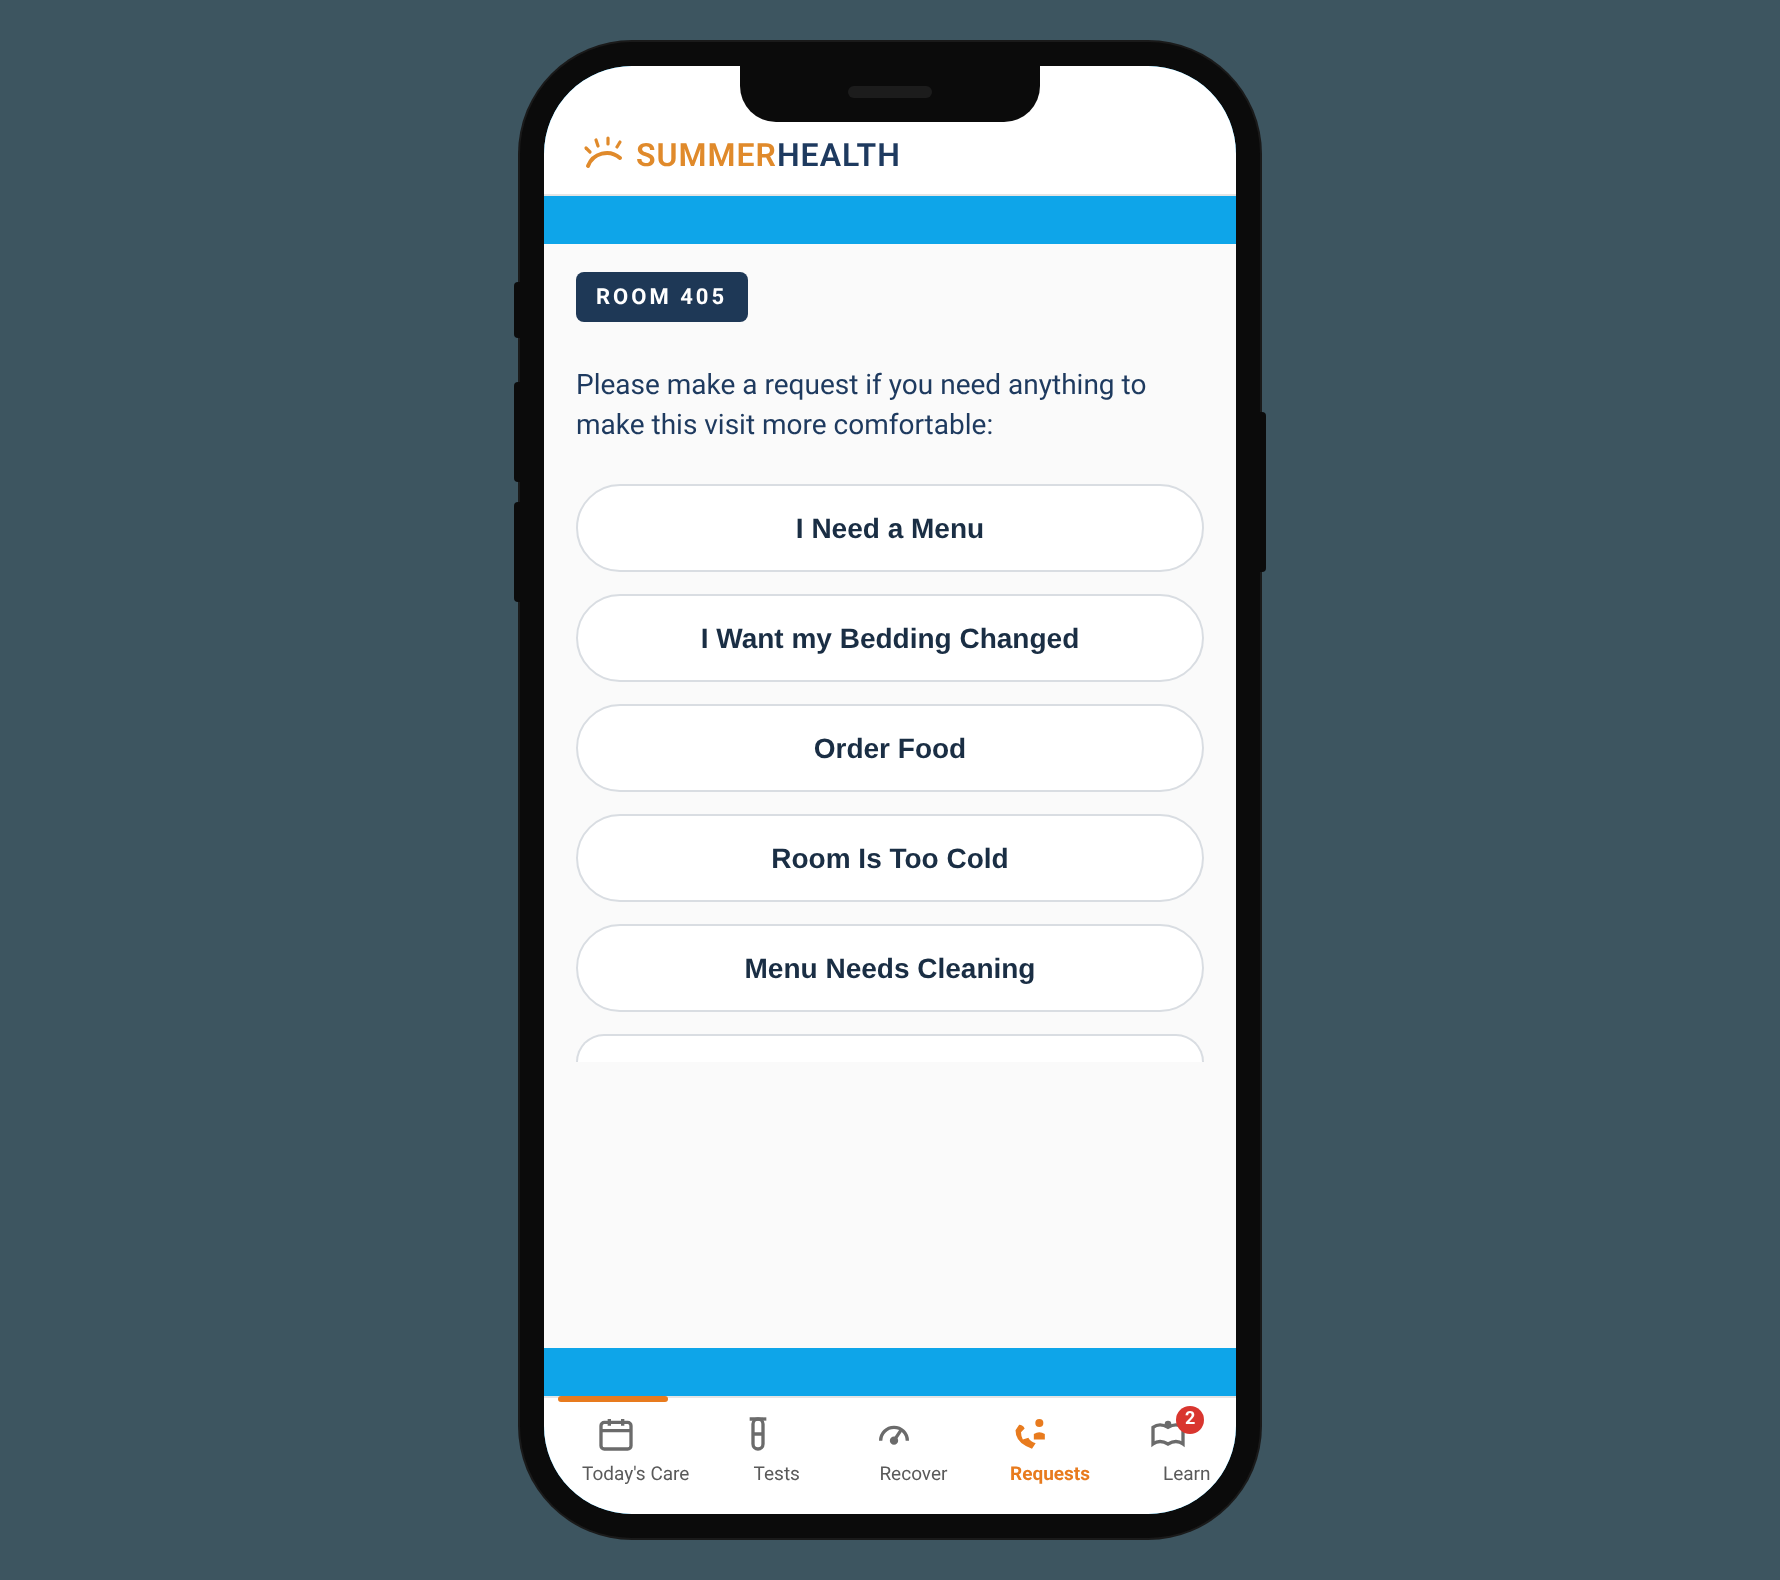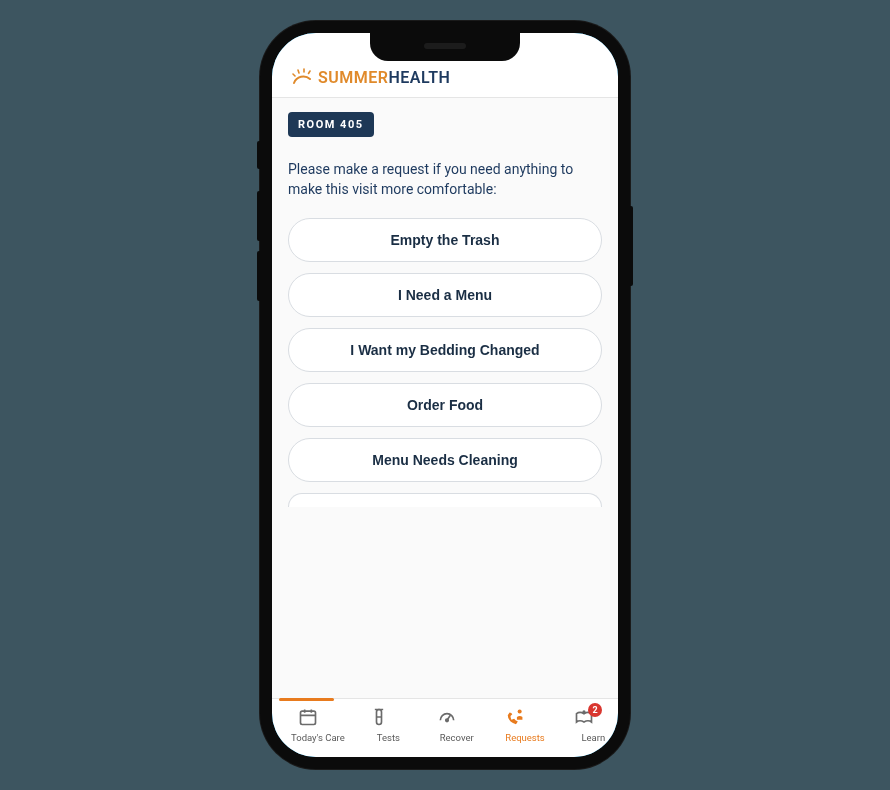--- a/index.html
+++ b/index.html
@@ -23,20 +23,21 @@
   }
   .phone-screen {
     width: 100%;
     height: 100%;
     background: #0ea5e9;
     border-radius: 44px;
     overflow: hidden;
     position: relative;
     display: flex;
     flex-direction: column;
+    gap: 24px;
   }
   .notch {
     position: absolute;
     top: 0;
     left: 50%;
     transform: translateX(-50%);
     width: 150px;
     height: 28px;
     background: #0b0b0b;
     border-bottom-left-radius: 18px;
@@ -180,21 +181,21 @@
     justify-content: center;
     color: #6b6b6b;
   }
   .nav-item.active .nav-icon { color: #e87b1e; }
   .nav-label {
     font-size: 9.5px;
     color: #5a5a5a;
     white-space: nowrap;
     padding-left: 19px;
   }
-  .nav-item.active .nav-label { color: #e87b1e; font-weight: 400; }
+  .nav-item.active .nav-label { color: #e87b1e; font-weight: 700; }
   .badge {
     position: absolute;
     top: -2px;
     right: 16px;
     background: #d9362f;
     color: #fff;
     font-size: 9px;
     font-weight: 700;
     width: 14px;
     height: 14px;
@@ -228,24 +229,24 @@
         </span>
         <span class="logo-text"><span class="sum">SUMMER</span><span class="hea">HEALTH</span></span>
       </div>
     </div>
 
     <div class="content">
       <div class="room-badge">ROOM 405</div>
       <p class="subtext">Please make a request if you need anything to make this visit more comfortable:</p>
 
       <div class="request-list">
-        <button class="request-btn">Empty the Trash</button>
         <button class="request-btn">I Need a Menu</button>
         <button class="request-btn">I Want my Bedding Changed</button>
         <button class="request-btn">Order Food</button>
+        <button class="request-btn">Room Is Too Cold</button>
         <button class="request-btn">Menu Needs Cleaning</button>
         <div class="request-btn partial"></div>
       </div>
     </div>
 
     <div class="bottom-nav">
       <div class="active-indicator" style="left:2%; width:16%;"></div>
 
       <div class="nav-item">
         <span class="nav-icon">

